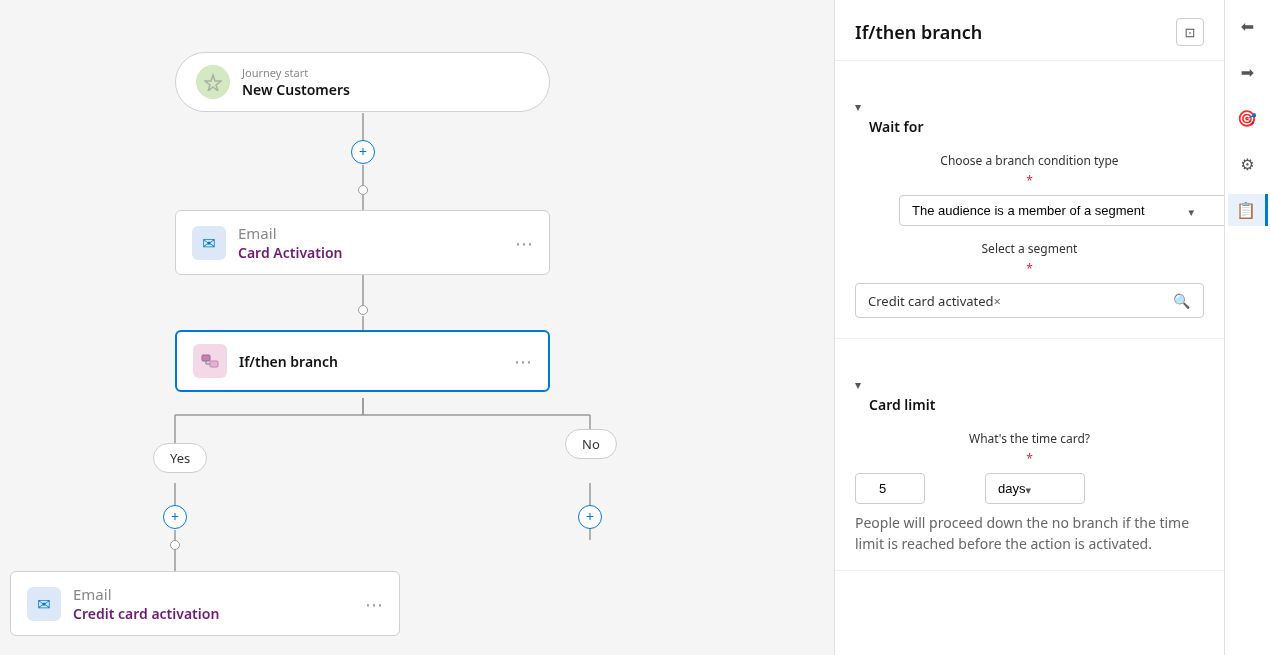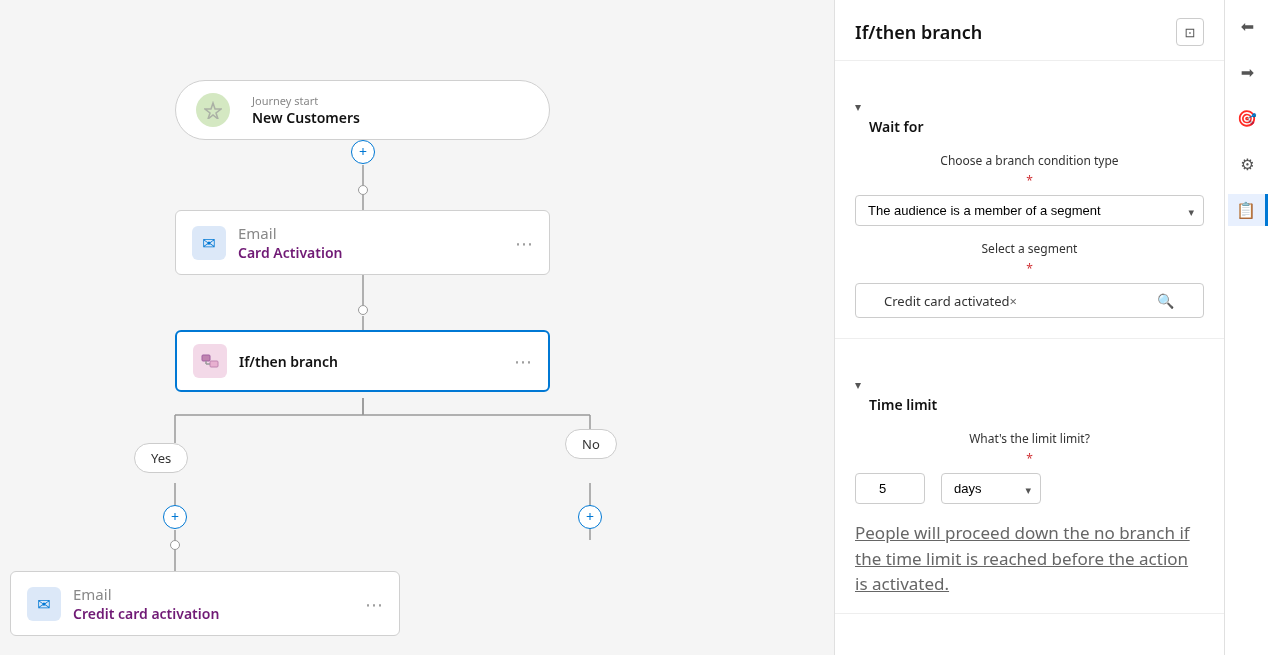--- a/index.html
+++ b/index.html
@@ -70,22 +70,21 @@
       top: 52px;
       left: 175px;
       width: 375px;
       height: 60px;
       background: #fff;
       border: 1px solid #d0d0d0;
       border-radius: 30px;
       display: flex;
       align-items: center;
       padding: 0 20px;
-      gap: 22px;
-      margin-top: 28px;
+      gap: 12px;
     }
 
     .node-start-icon {
       width: 34px;
       height: 34px;
       background: #d4e8c2;
       border-radius: 50%;
       display: flex;
       align-items: center;
       justify-content: center;
@@ -297,35 +296,36 @@
 
     .select-wrapper select {
       width: 100%;
       padding: 7px 30px 7px 12px;
       border: 1px solid #ccc;
       border-radius: 4px;
       font-size: 13px;
       background: #fff;
       appearance: none;
       cursor: pointer;
+      margin-left: 44px;
     }
 
     .select-chevron {
       position: absolute;
       right: 10px;
       top: 50%;
       transform: translateY(-50%);
       color: #555;
       font-size: 11px;
       pointer-events: none;
     }
 
     .segment-field {
       width: 100%;
-      padding: 7px 28px;
+      padding: 7px 12px;
       border: 1px solid #ccc;
       border-radius: 4px;
       font-size: 13px;
       background: #fff;
       display: flex;
       align-items: center;
       margin-bottom: 4px;
     }
 
     .segment-tag {
@@ -356,25 +356,24 @@
     .time-input {
       width: 70px;
       padding: 7px 10px;
       border: 1px solid #ccc;
       border-radius: 4px;
       font-size: 13px;
       text-align: center;
     }
 
     .field-help {
-      font-size: 17px;
+      font-size: 14px;
       color: #666;
-      margin-top: 16px;
+      margin-top: 8px;
       line-height: 1.5;
-      text-decoration: underline;
     }
 
     
     line, path {
       stroke: #999;
       stroke-width: 1.5;
       fill: none;
     }
 
     .credit-card-node {
@@ -460,21 +459,21 @@
         <rect x="10" y="10" width="8" height="6" rx="1" fill="#e8b0d0" stroke="#c084b0" stroke-width="1"></rect>
         <path d="M6 10v3M10 13h-4" stroke="#a060a0" stroke-width="1.2"></path>
       </svg>
     </div>
     <div class="node-branch-text">
       <div class="title">If/then branch</div>
     </div>
     <div class="node-more">⋯</div>
   </div>
 
-  <div class="branch-label" style="left:134px; top:443px;">Yes</div>
+  <div class="branch-label" style="left:153px; top:443px;">Yes</div>
 
   <div class="branch-label" style="left:565px; top:429px;">No</div>
 
   <div class="add-btn" style="left:163px; top:505px; font-size:14px;">+</div>
 
   <div class="add-btn" style="left:578px; top:505px; font-size:14px;">+</div>
 
   <div class="connector-dot" style="left:170px; top:540px;"></div>
 
   <div class="credit-card-node">
@@ -525,25 +524,25 @@
         <span class="segment-tag">Credit card activated</span>
         <span class="segment-remove">×</span>
         <span class="segment-search">🔍</span>
       </div>
     </div>
   </div>
 
   <div class="panel-section">
     <div class="section-toggle">
       <span class="section-toggle-icon">▾</span>
-      <span class="section-title">Time limit</span>
+      <span class="section-title">Card limit</span>
     </div>
 
     <div class="field-label">
-      <span>What's the limit limit?</span>
+      <span>What's the time card?</span>
       <span class="required-star">*</span>
     </div>
 
     <div class="field-row">
       <input type="number" class="time-input" value="5" style="">
       <div class="select-wrapper" style="width: 100px;">
         <select>
           <option>days</option>
           <option>hours</option>
           <option>minutes</option>

